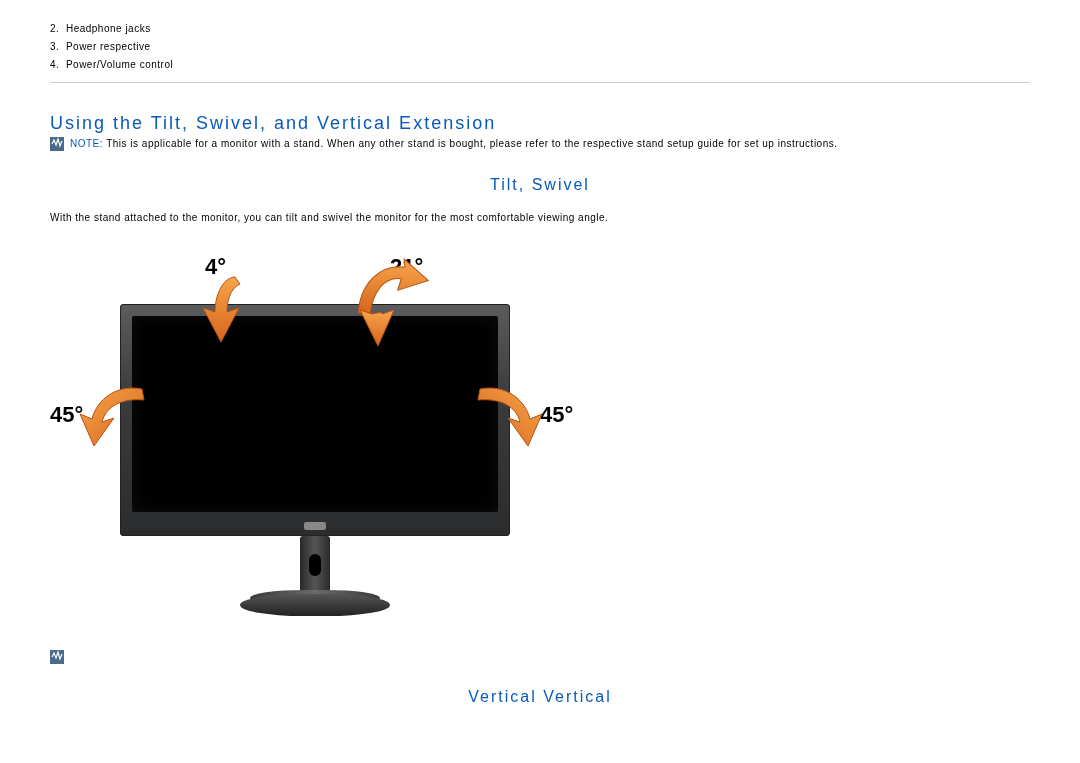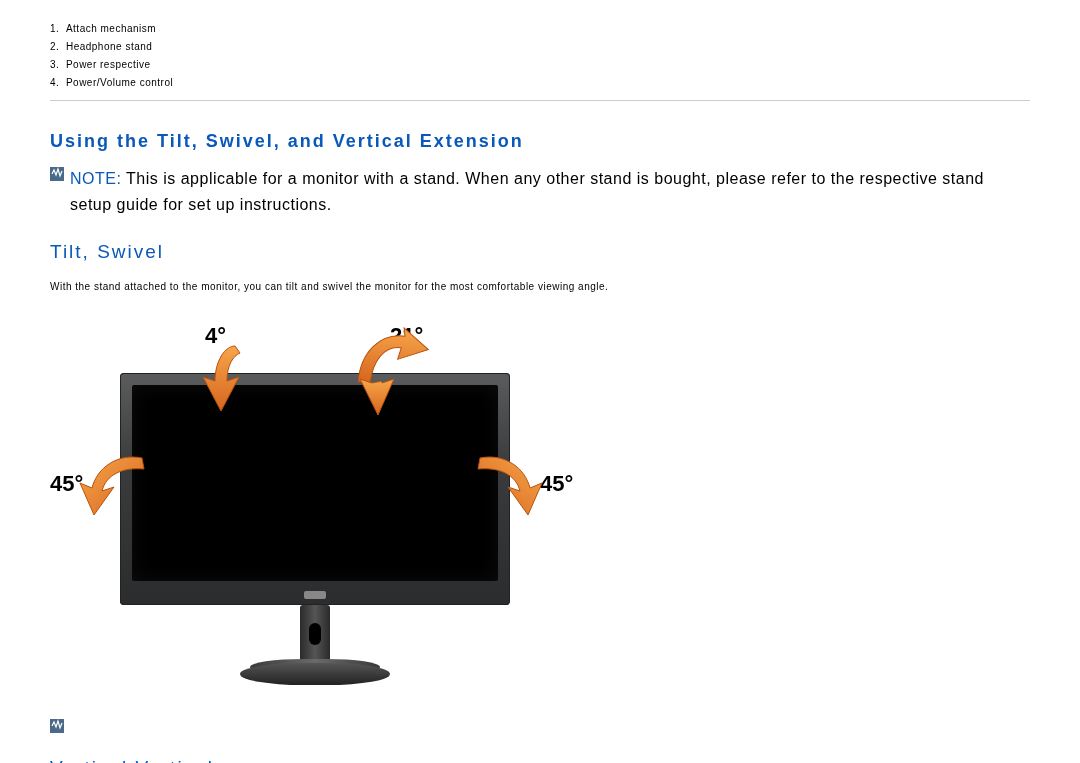--- a/index.html
+++ b/index.html
@@ -17,45 +17,46 @@
     color: #000;
   }
   .divider {
     border: none;
     border-top: 1px solid #ccc;
     margin: 8px 0 30px 0;
   }
   .heading-main {
     color: #0959ba;
     font-size: 18px;
-    font-weight: bold;
+    font-weight: normal;
     letter-spacing: 2px;
-    margin-bottom: 14px;
+    margin-bottom: 2px;
   }
   .heading-sub {
     color: #0959ba;
-    font-size: 19px;
+    font-size: 16px;
     font-weight: normal;
     letter-spacing: 2px;
     margin: 24px 0 16px 0;
+    text-align: center;
   }
   .note-row {
     display: flex;
     align-items: flex-start;
     gap: 6px;
     margin-bottom: 4px;
   }
   .note-icon {
     width: 14px;
     height: 14px;
     flex: 0 0 14px;
     margin-top: 1px;
   }
   .note-text {
-    font-size: 16px;
+    font-size: 10px;
     letter-spacing: 0.5px;
     line-height: 1.6;
     color: #000;
   }
   .note-label {
     color: #0959ba;
     font-weight: normal;
   }
   .body-text {
     font-size: 10px;
@@ -147,22 +148,21 @@
     border-radius: 50%/60%;
   }
   .arrow {
     position: absolute;
   }
 </style>
 </head>
 <body>
 
 <div>
-  <div class="list-item">1.&nbsp;&nbsp;<span>Attach mechanism</span></div>
-  <div class="list-item">2.&nbsp;&nbsp;<span>Headphone stand</span></div>
+  <div class="list-item">2.&nbsp;&nbsp;<span>Headphone jacks</span></div>
   <div class="list-item">3.&nbsp;&nbsp;<span>Power respective</span></div>
   <div class="list-item">4.&nbsp;&nbsp;<span>Power/Volume control</span></div>
 </div>
 
 <hr class="divider">
 
 <h2 class="heading-main">Using the Tilt, Swivel, and Vertical Extension</h2>
 
 <div class="note-row">
   <span class="note-icon">

